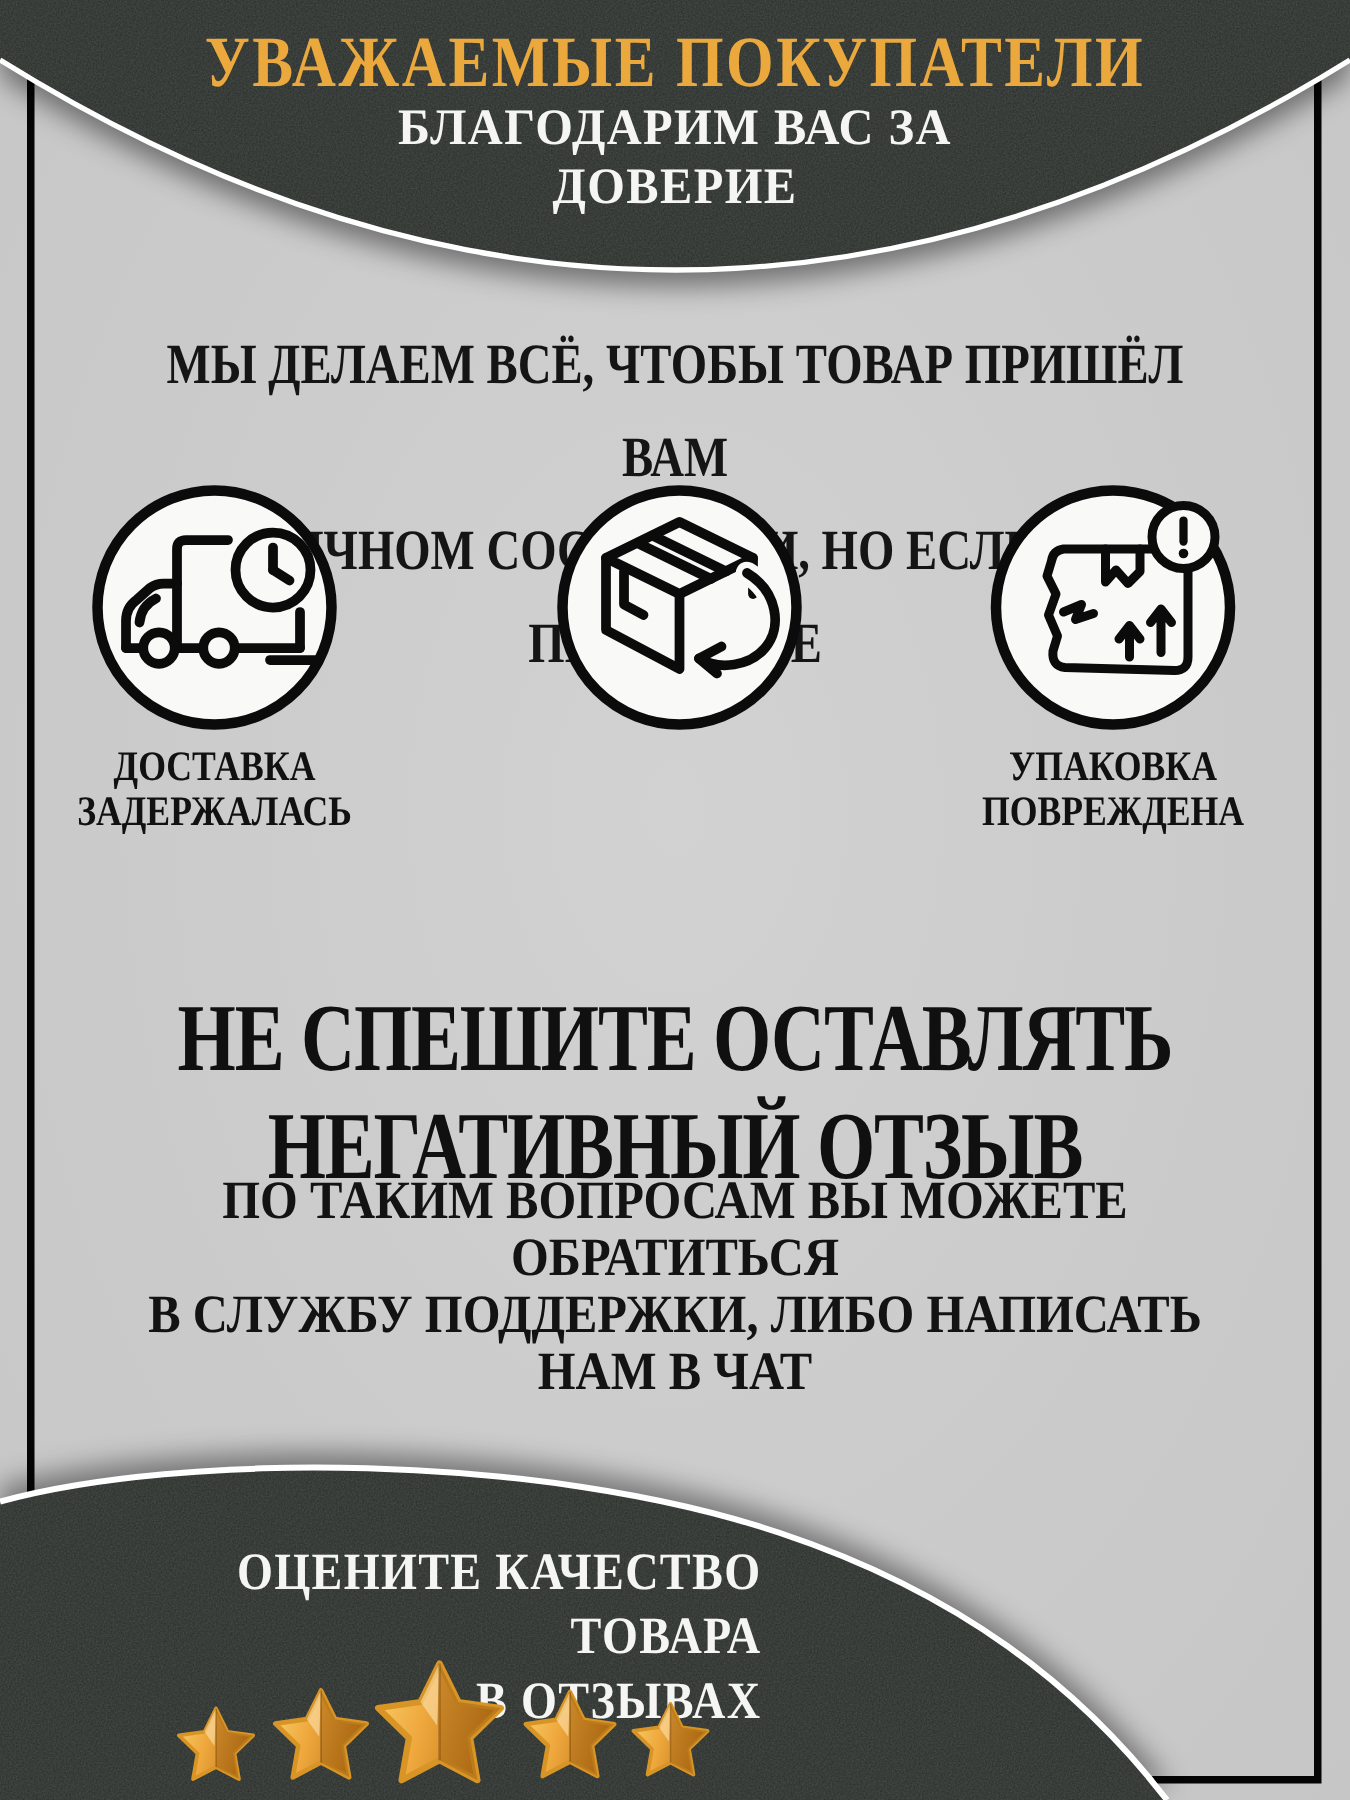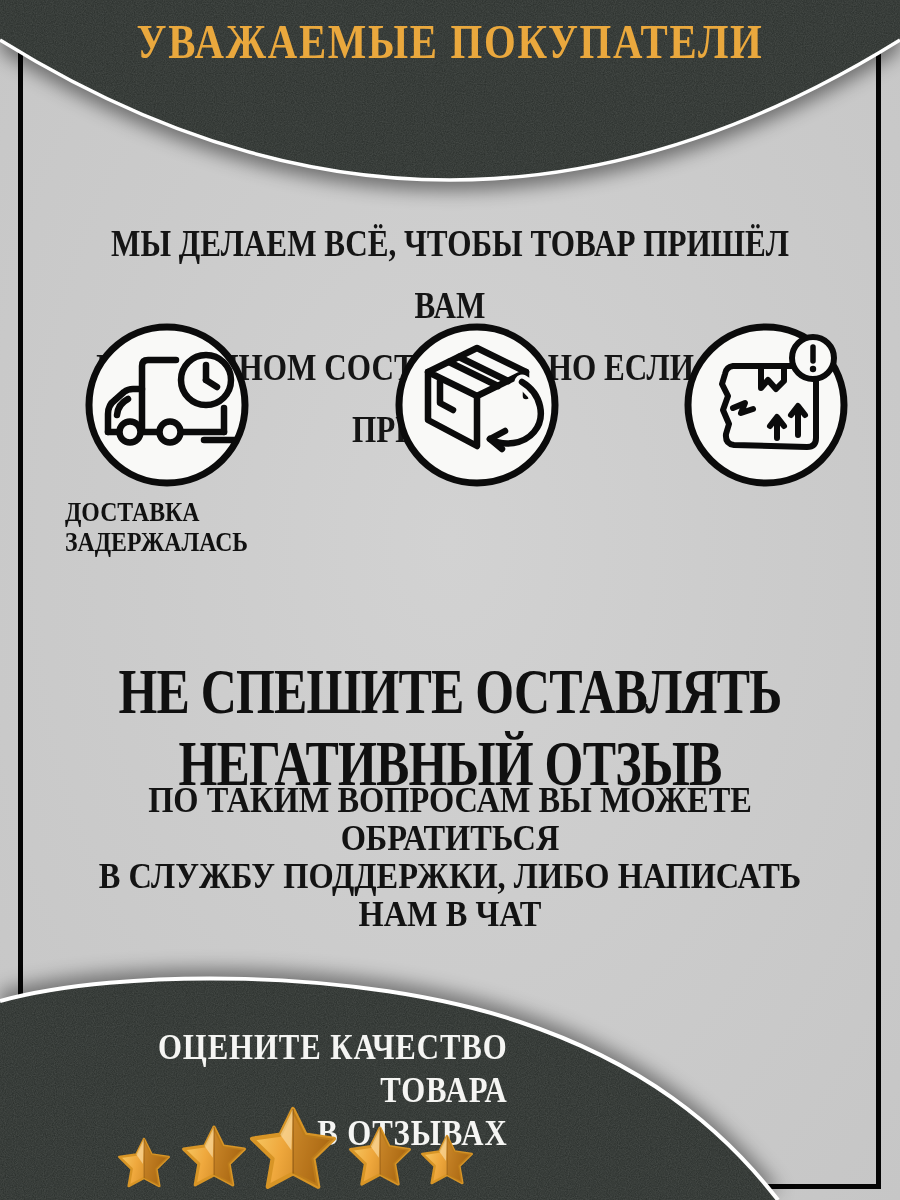--- a/index.html
+++ b/index.html
@@ -19,21 +19,21 @@
   .line{display:block;transform-origin:50% 50%;}
   .gold{color:#eaa83d;}
   .white{color:#f5f5f3;}
   .dark{color:#151515;}
   .hdr-title{top:16px;font-size:48px;line-height:52px;letter-spacing:2px;}
   .hdr-title .line{transform:scaleX(.85);}
   .hdr-sub{top:66px;font-size:34px;line-height:39px;letter-spacing:1px;}
   .hdr-sub .line{transform:scaleX(.95);}
   .intro{top:212px;font-size:38px;line-height:62px;}
   .intro .line{transform:scaleX(.82);}
-  .issue{position:absolute;top:320px;width:240px;z-index:3;padding-left:24px;}
+  .issue{position:absolute;top:320px;width:240px;z-index:3;text-align:center;}
   .issue svg{display:block;margin:0 auto;}
   .issue .label{margin-top:7px;font-size:28px;line-height:30px;color:#111;}
   .issue .label .line{transform:scaleX(.85);}
   .warning{top:656px;font-size:64px;line-height:72px;letter-spacing:-1px;color:#101010;}
   .warning .line{transform:scaleX(.78);}
   .support{top:781px;font-size:36px;line-height:38px;color:#131313;}
   .support .line{transform:scaleX(.9);}
   .ftr-txt{top:1026px;width:540px;font-size:35px;line-height:43px;letter-spacing:1px;z-index:3;text-align:right;}
   .ftr-txt .line{transform:scaleX(.88);}
   .stars{position:absolute;left:80px;top:1095px;z-index:3;}
@@ -59,20 +59,24 @@
   </svg>
 
   <svg class="panel ftr" width="900" height="260" viewBox="0 0 900 260" aria-hidden="true">
     <path d="M0,61 C120,28 360,28 520,82 C640,122 720,185 778,260 L0,260 Z" fill="#282d2a"></path>
     <path d="M0,61 C120,28 360,28 520,82 C640,122 720,185 778,260 L0,260 Z" fill="#282d2a" filter="url(#grain)" opacity="0.33"></path>
     <path d="M0,61 C120,28 360,28 520,82 C640,122 720,185 778,260" fill="none" stroke="#ffffff" stroke-width="4"></path>
   </svg>
 
   <div class="txt hdr-title gold">
     <span class="line">УВАЖАЕМЫЕ ПОКУПАТЕЛИ</span>
+  </div>
+  <div class="txt hdr-sub white">
+    <span class="line">БЛАГОДАРИМ ВАС ЗА</span>
+    <span class="line">ДОВЕРИЕ</span>
   </div>
 
   <div class="txt intro dark">
     <span class="line">МЫ ДЕЛАЕМ ВСЁ, ЧТОБЫ ТОВАР ПРИШЁЛ ВАМ</span>
     <span class="line">В ОТЛИЧНОМ СОСТОЯНИИ, НО ЕСЛИ ВДРУГ</span>
     <span class="line">ПРИ ЗАКАЗЕ</span>
   </div>
 
   <div class="issue" style="left:23px;">
     <svg width="170" height="170" viewBox="0 0 170 170">
@@ -123,20 +127,24 @@
         <path d="M126,46 L52,46 Q45,47 44,54 L41,64 L47,76 L42,90 L48,104 L45,114 Q44,124 53,125 L126,127 Q135,127 135,118 L135,60"></path>
         <path d="M80,46 V68 L87,60 L95,69 L103,61 V46"></path>
         <path d="M52,88 L64,83 L60,93 L72,89"></path>
         <path d="M96,118 V100 M89,106 L96,97 L103,106"></path>
         <path d="M117,115 V88 M110,95 L117,86 L124,95"></path>
         <circle cx="132" cy="38" r="21" fill="#f9f9f7"></circle>
         <path d="M132,27 V41" stroke-width="5.5"></path>
       </g>
       <circle cx="132" cy="49" r="3.2" fill="#0b0b0b"></circle>
     </svg>
+    <div class="label">
+      <span class="line">УПАКОВКА</span>
+      <span class="line">ПОВРЕЖДЕНА</span>
+    </div>
   </div>
 
   <div class="txt support">
     <span class="line">ПО ТАКИМ ВОПРОСАМ ВЫ МОЖЕТЕ ОБРАТИТЬСЯ</span>
     <span class="line">В СЛУЖБУ ПОДДЕРЖКИ, ЛИБО НАПИСАТЬ</span>
     <span class="line">НАМ В ЧАТ</span>
   </div>
 
   <div class="txt warning">
     <span class="line">НЕ СПЕШИТЕ ОСТАВЛЯТЬ</span>

